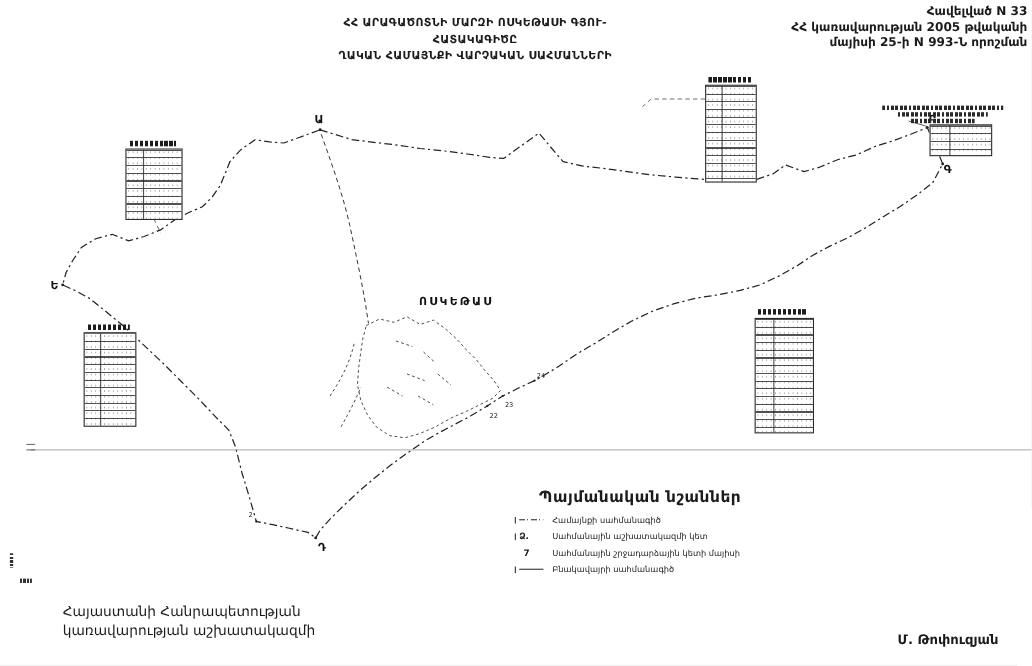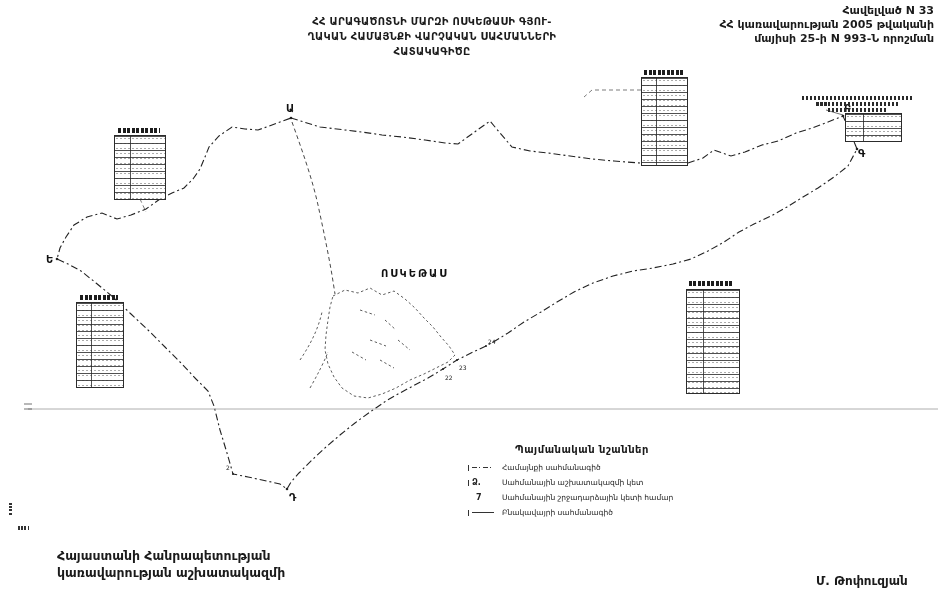--- a/index.html
+++ b/index.html
@@ -15,21 +15,21 @@
     font-size:10px;font-weight:bold;line-height:15px;letter-spacing:.3px;
   }
   .annex-block{
     left:688px;top:4px;width:246px;text-align:right;
     font-size:11px;font-weight:bold;line-height:14px;
   }
 
   
   .signoff-block{
     left:57px;top:547px;width:280px;text-align:left;
-    font-size:12.5px;font-weight:bold;line-height:17px;
+    font-size:12.5px;font-weight:normal;line-height:17px;
   }
   .signature{
     left:816px;top:574px;width:150px;font-size:12px;font-weight:bold;
   }
 
   
   svg.map{left:0;top:0;width:938px;height:605px;position:absolute;}
   .b-outer{fill:none;stroke:#222;stroke-width:1.1;stroke-dasharray:7 3 2 3;}
   .b-inner{fill:none;stroke:#333;stroke-width:.8;stroke-dasharray:2.5 2.5;}
   .b-branch{fill:none;stroke:#333;stroke-width:.9;stroke-dasharray:4 3;}
@@ -56,21 +56,21 @@
     position:absolute;height:5px;
     background:repeating-linear-gradient(to right,#1d1d1d 0 3px,transparent 3px 4.5px);
   }
   .caption-smudge{
     position:absolute;height:4px;
     background:repeating-linear-gradient(to right,#2a2a2a 0 2.5px,transparent 2.5px 4px);
   }
 
   
   .legend{left:468px;top:444px;width:210px;}
-  .legend-title{font-size:10px;font-weight:bold;text-align:center;letter-spacing:.5px;margin:0 0 8px 18px;}
+  .legend-title{font-size:14px;font-weight:bold;text-align:center;letter-spacing:.5px;margin:0 0 8px 18px;}
   .legend-row{display:flex;align-items:center;margin-bottom:6px;height:9px;}
   .legend-symcell{width:34px;display:flex;align-items:center;justify-content:flex-start;position:relative;flex:0 0 34px;}
   .legend-label{font-size:7.5px;line-height:8px;color:#222;text-align:center;}
   .sym-bracket{width:1px;height:6px;background:#333;margin-right:3px;}
   .sym-dashdot{width:22px;height:1px;background:repeating-linear-gradient(to right,#333 0 5px,transparent 5px 7px,#333 7px 8px,transparent 8px 11px);}
   .sym-solid{width:22px;height:1px;background:#333;}
   .sym-text{font-size:8px;font-weight:bold;color:#222;}
 
   
   .corner-mark-v{left:9px;top:503px;width:3px;height:13px;background:repeating-linear-gradient(to bottom,#333 0 2px,transparent 2px 3.2px);}
@@ -134,22 +134,22 @@
     <text class="v-num" x="226" y="470">2</text>
     <text class="v-num" x="445" y="380">22</text>
     <text class="v-num" x="459" y="370">23</text>
     <text class="v-num" x="488" y="344">24</text>
 
     <text class="settlement-name" x="381" y="277">ՈՍԿԵԹԱՍ</text>
   </svg>
 
   <div class="abs title-block">
     <div>ՀՀ ԱՐԱԳԱԾՈՏՆԻ ՄԱՐԶԻ ՈՍԿԵԹԱՍԻ ԳՅՈՒ-</div>
+    <div>ՀԱՏԱԿԱԳԻԾԸ</div>
     <div>ՂԱԿԱՆ ՀԱՄԱՅՆՔԻ ՎԱՐՉԱԿԱՆ ՍԱՀՄԱՆՆԵՐԻ</div>
-    <div>ՀԱՏԱԿԱԳԻԾԸ</div>
   </div>
 
   <div class="abs annex-block">
     <div>Հավելված N 33</div>
     <div>ՀՀ կառավարության 2005 թվականի</div>
     <div>մայիսի 25-ի N 993-Ն որոշման</div>
   </div>
 
   <div class="table-header-smudge" style="left:118px;top:128px;width:42px;"></div>
   <div class="coord-table" style="left:114px;top:135px;width:50px;height:63px;"></div>
@@ -184,21 +184,21 @@
         <span class="sym-bracket"></span>
         <span class="sym-text">Ձ.</span>
       </span>
       <span class="legend-label">Սահմանային աշխատակազմի կետ</span>
     </div>
 
     <div class="legend-row">
       <span class="legend-symcell">
         <span class="sym-text" style="margin-left:8px;">7</span>
       </span>
-      <span class="legend-label">Սահմանային շրջադարձային կետի համար</span>
+      <span class="legend-label">Սահմանային շրջադարձային կետի մայիսի</span>
     </div>
 
     <div class="legend-row">
       <span class="legend-symcell">
         <span class="sym-bracket"></span>
         <span class="sym-solid"></span>
       </span>
       <span class="legend-label">Բնակավայրի սահմանագիծ</span>
     </div>
   </div>

